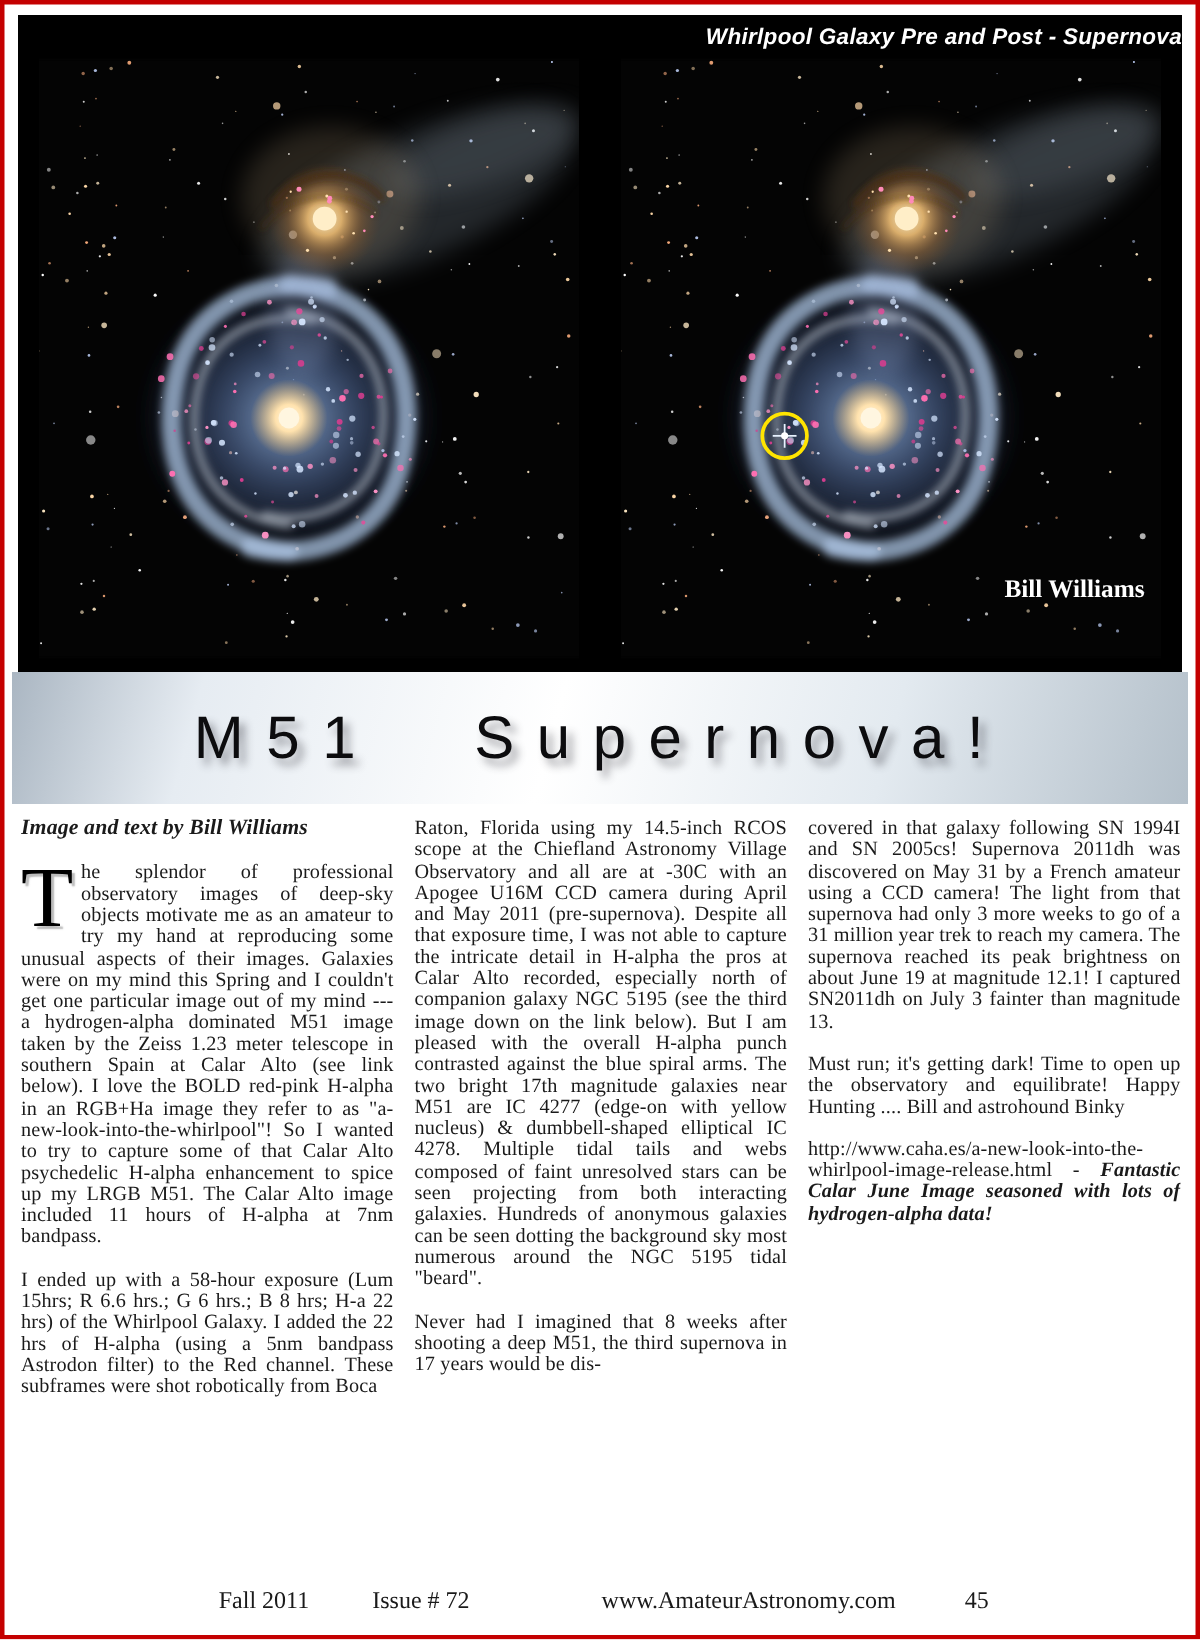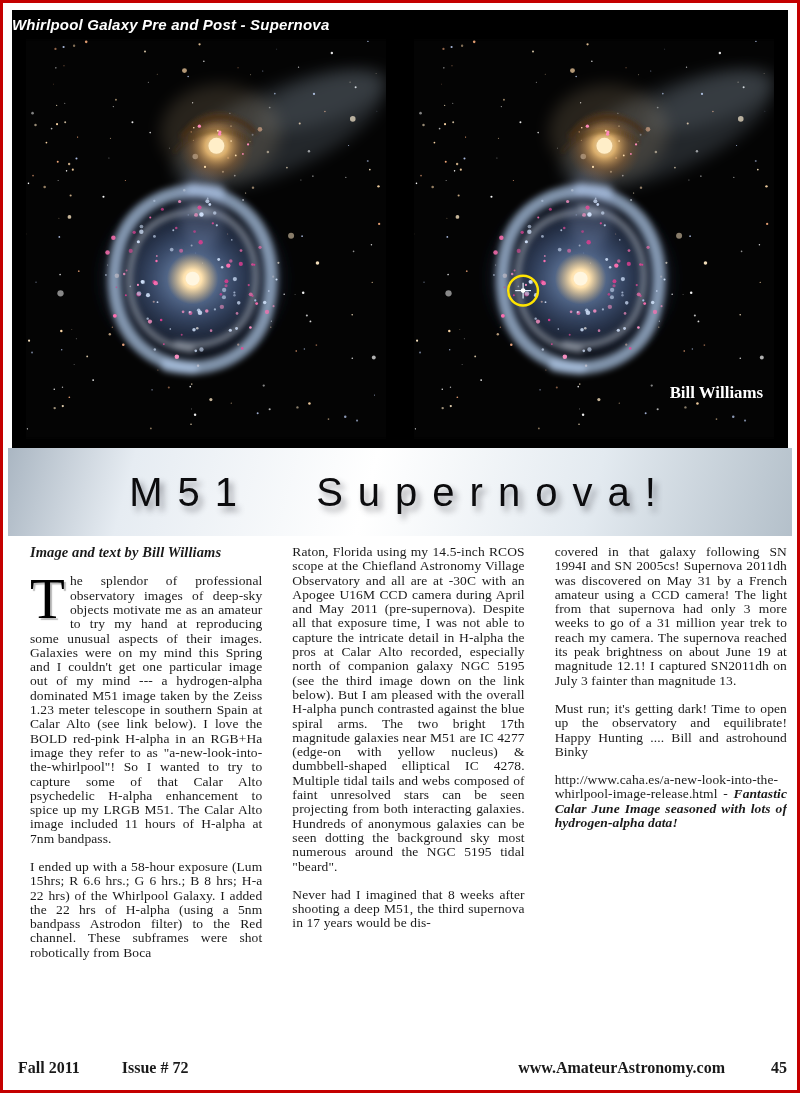--- a/index.html
+++ b/index.html
@@ -2,48 +2,48 @@
 <html><head>
 <meta charset="utf-8">
 <style>
   html,body{margin:0;padding:0;background:#ffffff;}
   .page{position:relative;width:800px;height:1093px;background:#ffffff;overflow:hidden;
         font-family:"Liberation Serif",serif;color:#1a1a1a;}
   .page-border{position:absolute;inset:0;border:3px solid #c40000;pointer-events:none;z-index:50;}
 
   
   .photo-band{position:absolute;top:10px;left:12px;right:12px;height:438px;background:#000;}
-  .band-caption{text-align:left;color:#fff;font:italic bold 15px "Liberation Sans",sans-serif;
-                padding-top:6px;letter-spacing:.2px;}
+  .band-caption{text-align:right;color:#fff;font:italic bold 15px "Liberation Sans",sans-serif;
+                padding-top:6px;letter-spacing:.2px;margin-left:32px;}
   .images{display:flex;gap:28px;padding:6px 14px 0 14px;}
   .galaxy-frame{width:363px;height:400px;background:#030303;display:block;}
   .credit{fill:#ffffff;font:bold 17px "Liberation Serif",serif;paint-order:stroke;
           stroke:rgba(0,0,0,.6);stroke-width:.6px;}
 
   
   .title-banner{position:absolute;top:448px;left:8px;right:8px;height:88px;
     background:linear-gradient(105deg,#aab6c2 0%,#e6ecf2 16%,#ffffff 46%,#e3eaf0 74%,#b4c0ca 100%);
     display:flex;align-items:center;justify-content:center;overflow:hidden;}
   .title-banner h1{margin:0;font-family:"Liberation Sans",sans-serif;font-weight:normal;
     font-size:40px;letter-spacing:15px;word-spacing:38px;color:#0c0c0e;white-space:nowrap;
     text-shadow:4px 5px 6px rgba(50,50,60,.45);}
 
   
   .article{position:absolute;top:545px;left:14px;right:13px;bottom:42px;display:flex;gap:14px;
            overflow:hidden;}
-  .col{flex:1 1 0;text-align:justify;font-size:13.5px;line-height:1.06;letter-spacing:.1px;margin-left:16px;}
+  .col{flex:1 1 0;text-align:justify;font-size:13.5px;line-height:1.06;letter-spacing:.1px;}
   .col p{margin:0 0 14px 0;}
   .byline{font-weight:bold;font-style:italic;font-size:14.5px;margin:0 0 3px 0;text-align:left;}
   .dropcap{float:left;font-size:57px;line-height:44px;padding:3px 5px 0 0;color:#000;
            text-shadow:2px 2px 1px rgba(120,120,120,.5);}
   .bolditalic{font-weight:bold;font-style:italic;}
 
   
   .footer{position:absolute;left:18px;right:13px;bottom:16px;display:flex;
-          justify-content:space-between;font-weight:bold;font-size:16px;}
+          justify-content:center;font-weight:normal;font-size:16px;}
   .footer .fleft span{margin-right:42px;}
   .footer .fright span{margin-left:46px;}
 </style>
 </head>
 <body>
 
 <svg width="0" height="0" style="position:absolute">
   <defs>
     <filter id="blur2" x="-40%" y="-40%" width="180%" height="180%">
         <feGaussianBlur stdDeviation="2"></feGaussianBlur>

